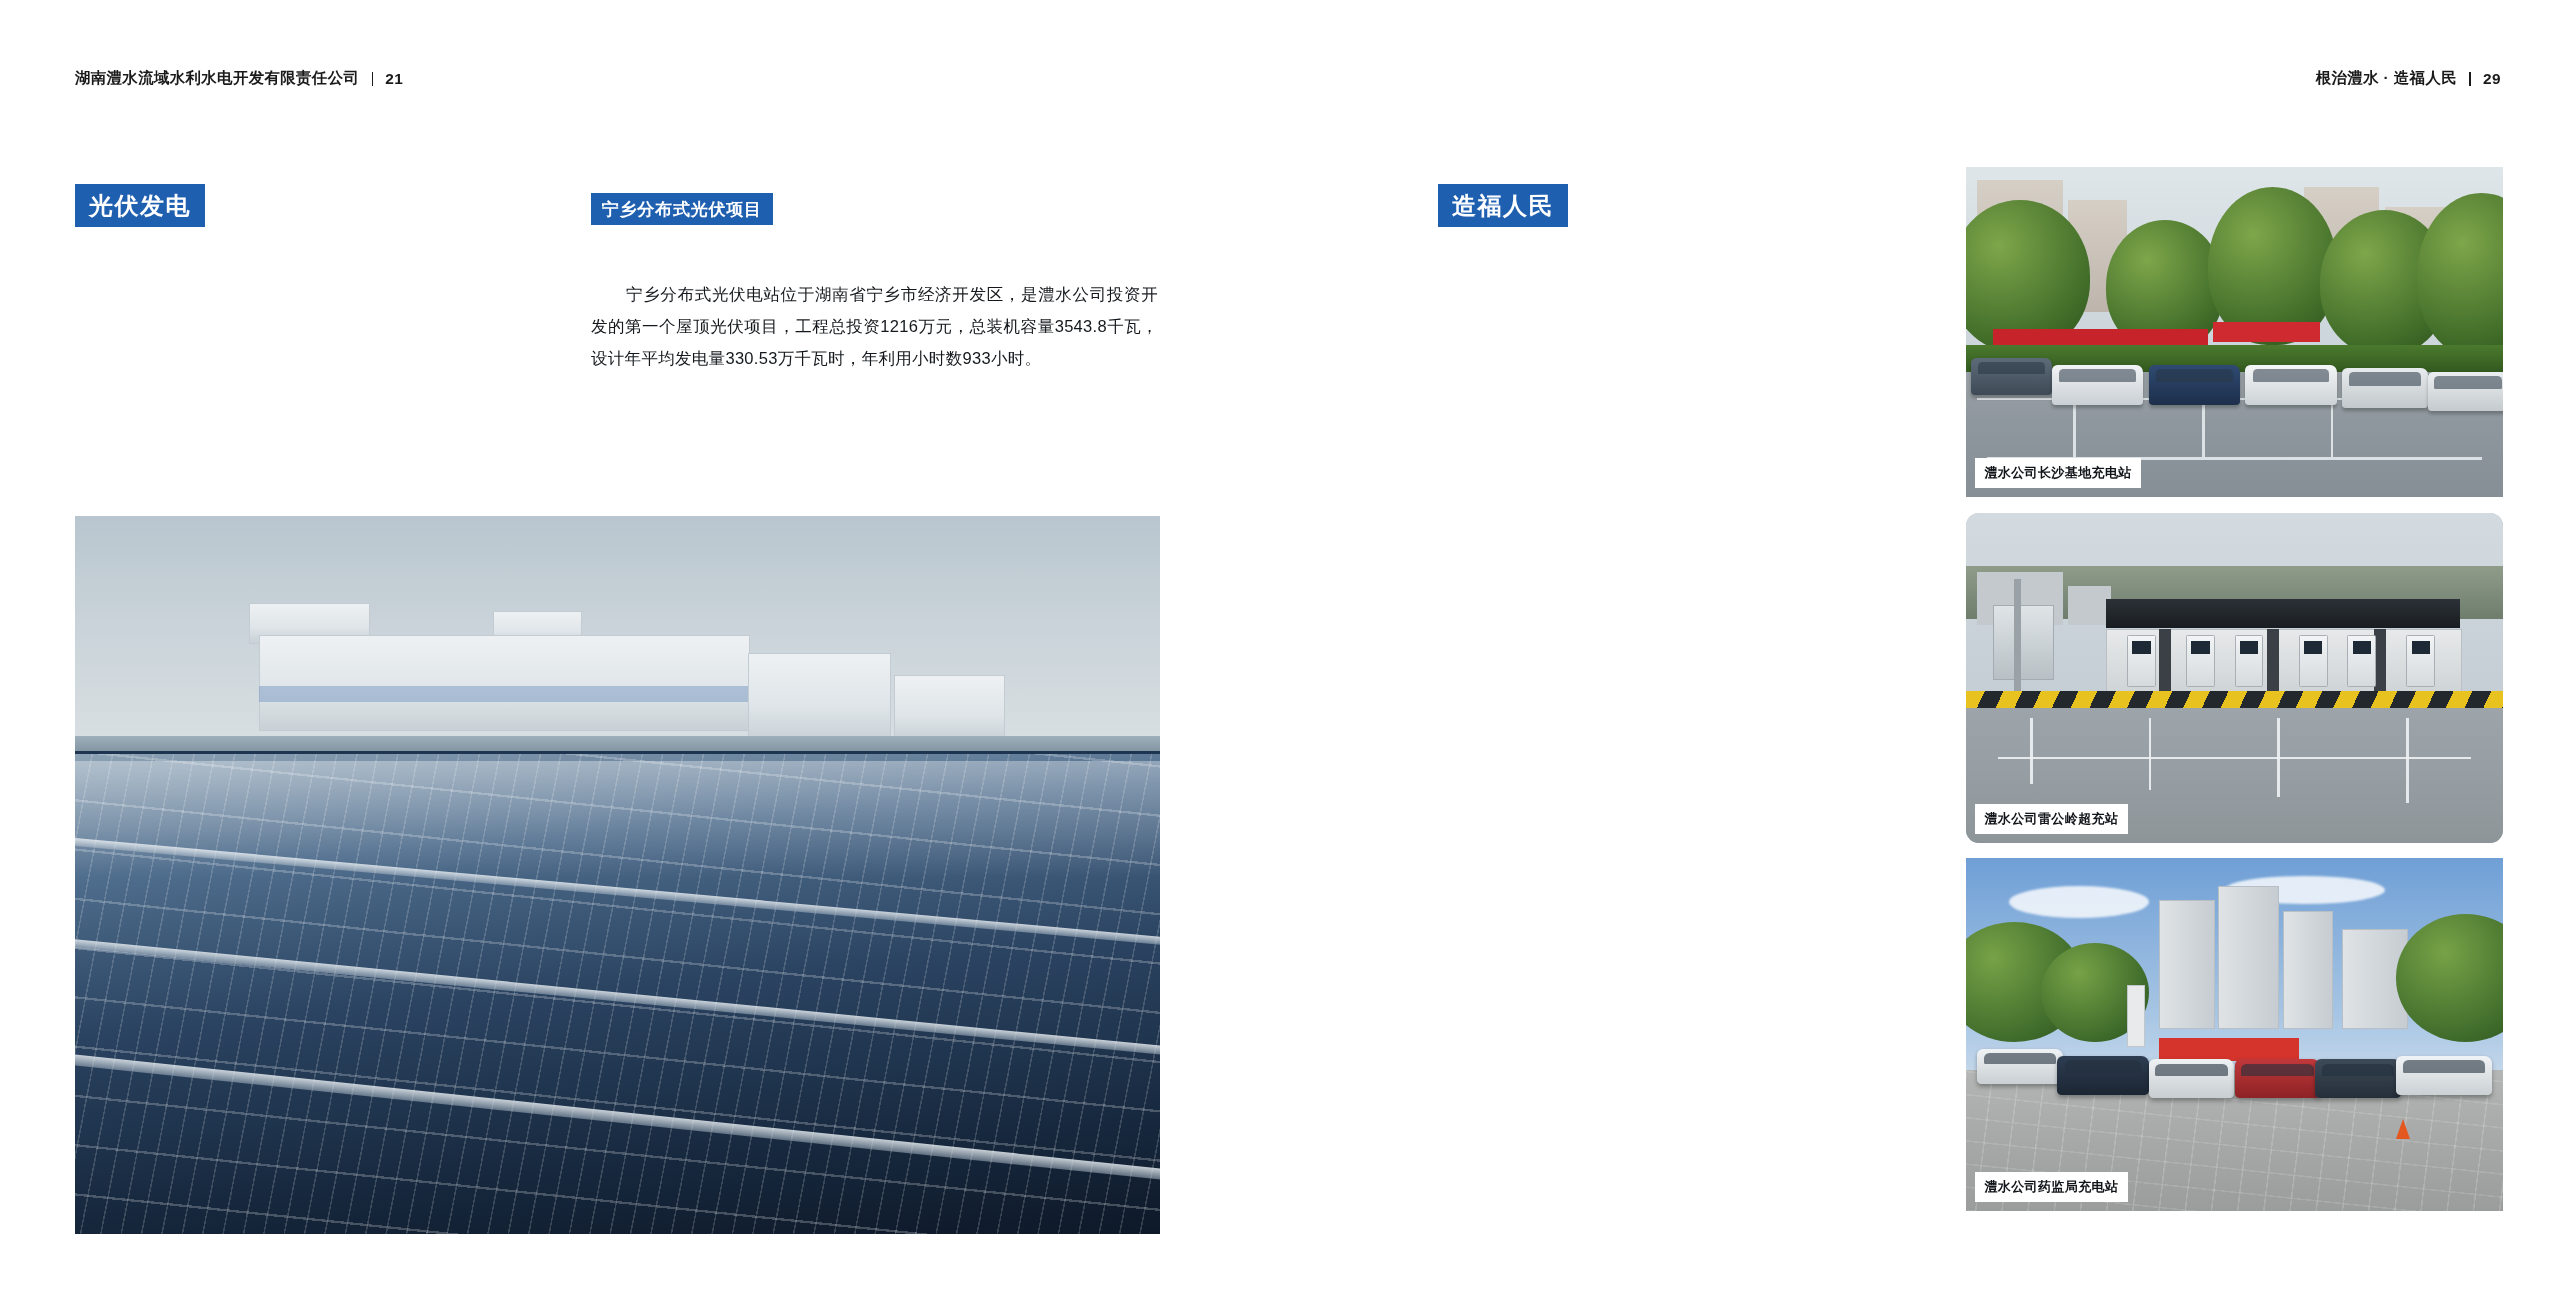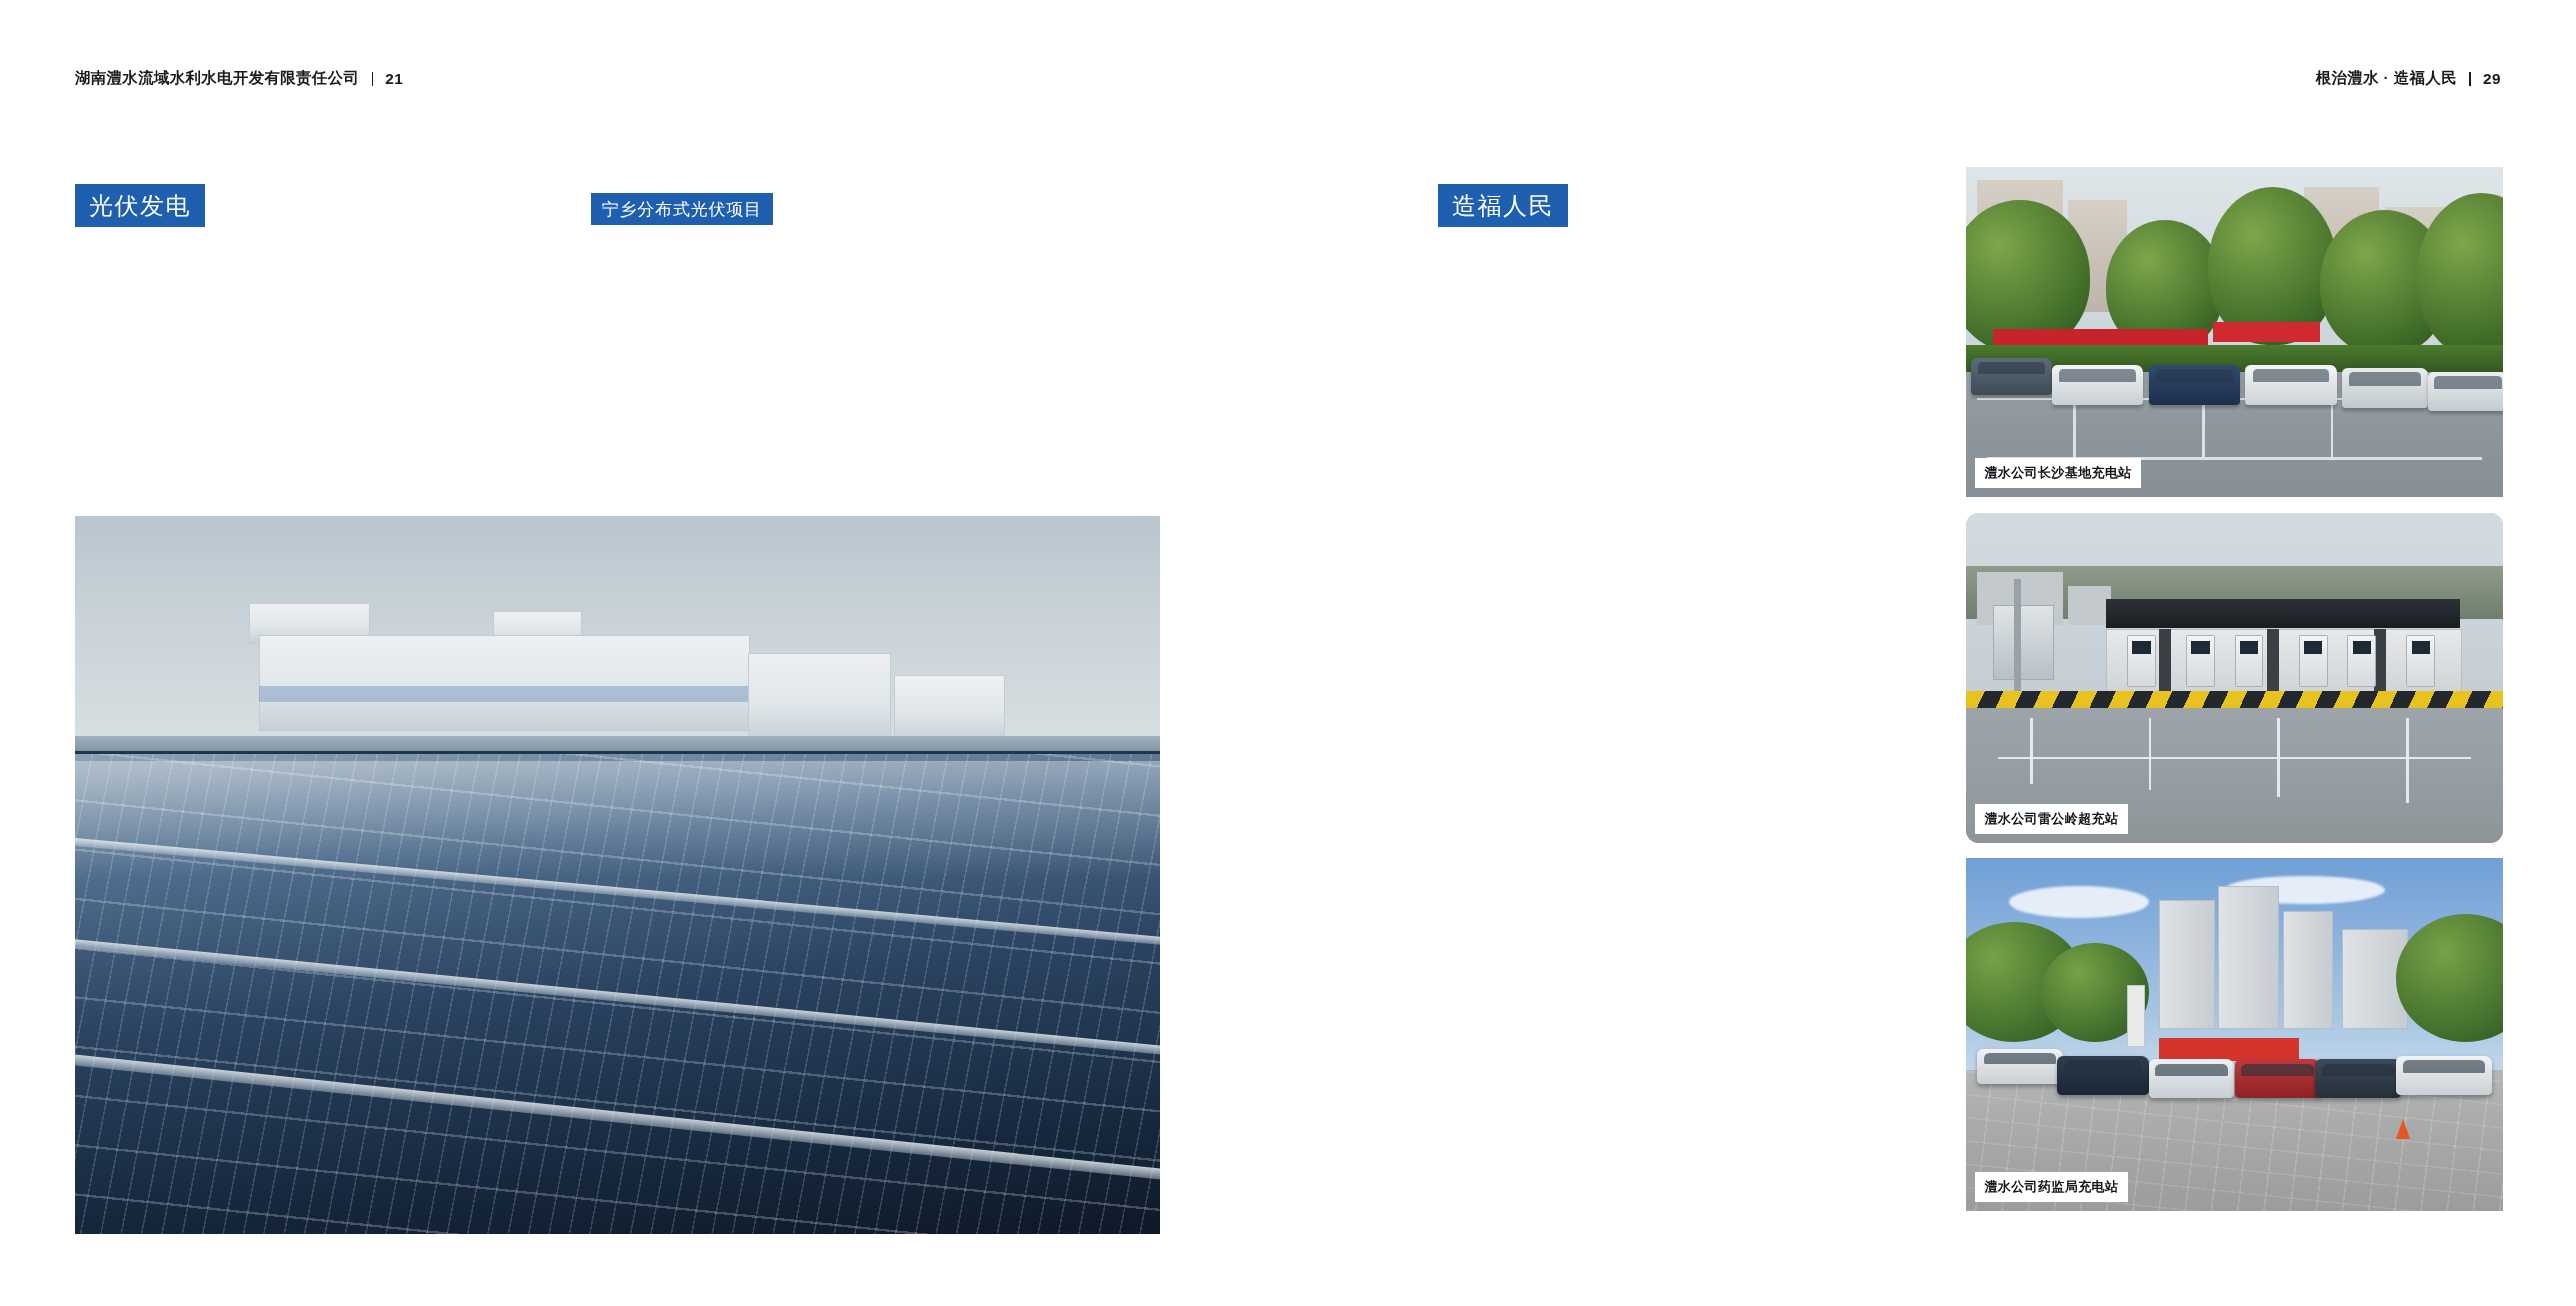--- a/index.html
+++ b/index.html
@@ -48,21 +48,21 @@
 
   
   .chip {
     position: absolute;
     display: flex;
     align-items: center;
     justify-content: center;
     background: #1f5fb0;
     color: #ffffff;
     font-size: 23px;
-    font-weight: normal;
+    font-weight: bold;
     letter-spacing: 1.5px;
     box-sizing: border-box;
   }
   .chip-big {
     height: 43px;
     padding: 0 14px;
     font-size: 24px;
   }
   .chip-sub {
     height: 32px;
@@ -251,20 +251,21 @@
   </div>
 
   <div class="chip chip-big" id="chip-pv">
     <span>光伏发电</span>
   </div>
 
   <div class="chip chip-sub" id="chip-nx">
     <span>宁乡分布式光伏项目</span>
   </div>
 
+  <p class="bodytext" id="text-nx"><span class="indent"></span><span>宁乡分布式光伏电站位于湖南省宁乡市经济开发区，是澧水公司投资开发的第一个屋顶光伏项目，工程总投资1216万元，总装机容量3543.8千瓦，设计年平均发电量330.53万千瓦时，年利用小时数933小时。</span></p>
 
   <div class="photo" id="photo-pv">
     <div class="pv-sky"></div>
     <div class="pv-bldg b2"></div>
     <div class="pv-bldg b3"></div>
     <div class="pv-bldg b1"></div>
     <div class="pv-stripe"></div>
     <div class="pv-bldg b4"></div>
     <div class="pv-bldg b5"></div>
     <div class="pv-roofline"></div>

